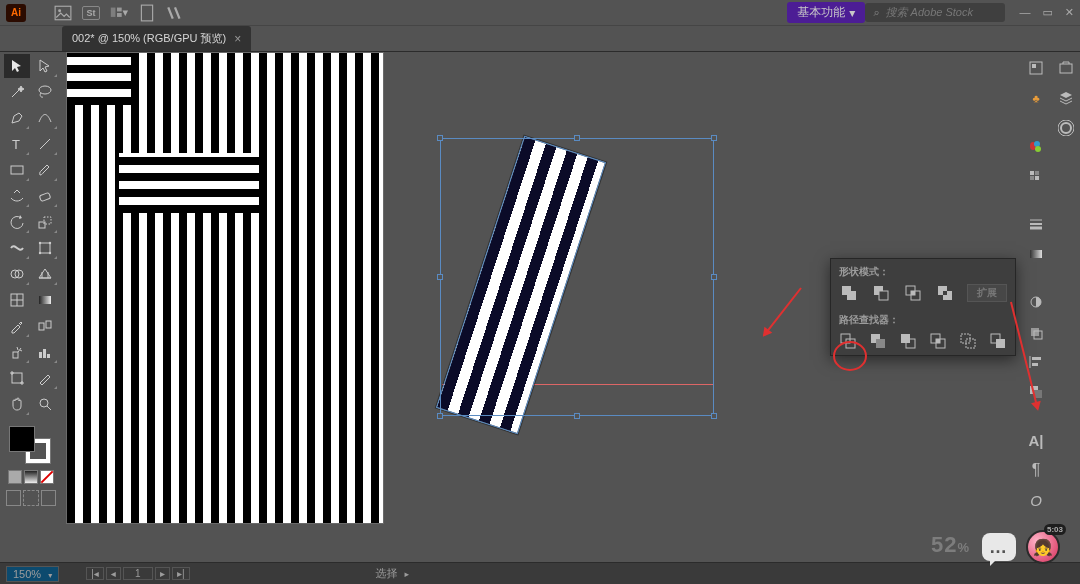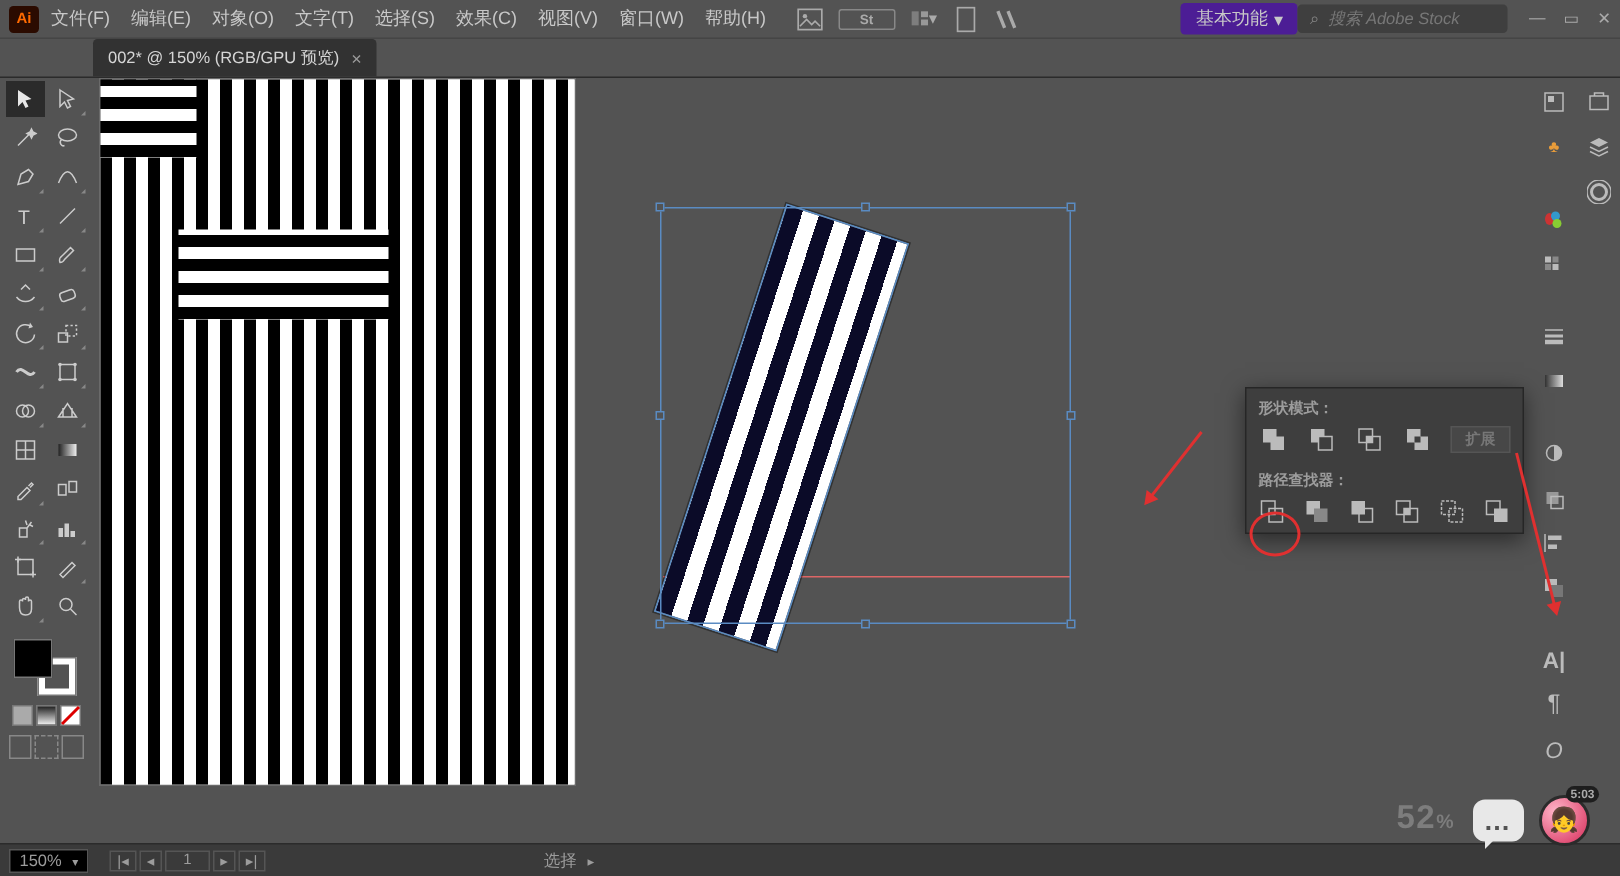--- a/index.html
+++ b/index.html
@@ -79,60 +79,49 @@
   .prow{display:flex;gap:10px;align-items:center;}
   .pf{width:22px;height:20px;display:flex;align-items:center;justify-content:center;border:1px solid transparent;}
   .pf svg{width:18px;height:16px;}
   .pf-expand{margin-left:auto;width:40px;height:18px;border:1px solid #555;background:#474747;color:#777;font-size:10px;display:flex;align-items:center;justify-content:center;}
   .ring{position:absolute;left:70px;top:256px;width:34px;height:30px;border:2px solid #e03030;border-radius:50%;z-index:11;transform:translate(0,0);}
   .panel .ring{left:2px;top:82px;}
   .arrow{position:absolute;width:2px;background:#e03030;transform-origin:top center;z-index:11;}
   .arrow::after{content:"";position:absolute;bottom:-2px;left:-4px;width:0;height:0;border-left:5px solid transparent;border-right:5px solid transparent;border-top:9px solid #e03030;}
   
   .status{position:absolute;left:0;right:0;bottom:0;height:22px;background:#3a3a3a;display:flex;align-items:center;color:var(--text-dim);font-size:11px;padding:0 6px;border-top:1px solid #2b2b2b;}
-  .status .zoom{background:#000000;padding:1px 6px;border:1px solid #555;margin-right:8px;}
+  .status .zoom{background:#0c4a6e;padding:1px 6px;border:1px solid #555;margin-right:21px;}
   .status .nav{display:flex;gap:2px;margin:0 6px;}
   .status .nav span{padding:0 4px;border:1px solid #555;font-size:10px;}
   
   .wm{position:absolute;right:20px;bottom:20px;display:flex;align-items:center;gap:10px;color:#e8e8e8;font-size:22px;font-weight:700;z-index:20;}
   .chatdots{width:34px;height:28px;border-radius:8px;background:#e8e8e8;color:#535353;display:flex;align-items:center;justify-content:center;font-size:18px;letter-spacing:2px;position:relative;}
   .chatdots::after{content:"";position:absolute;bottom:-5px;left:8px;width:0;height:0;border-right:8px solid transparent;border-top:8px solid #e8e8e8;}
   .avatar{width:34px;height:34px;border-radius:50%;background:radial-gradient(circle at 30% 30%,#ffb3c7,#d62e5a);border:2px solid #2b2b2b;display:flex;align-items:center;justify-content:center;font-size:16px;}
   .avatar-wrap{position:relative;}
   .avatar-wrap .badge{position:absolute;top:-6px;right:-6px;background:#1e1e1e;border-radius:8px;font-size:8px;color:#aaa;padding:1px 3px;}
   .pct52{position:absolute;right:110px;bottom:26px;color:#7d7d7d;font-size:22px;font-weight:700;letter-spacing:1px;z-index:3;}
   .pct52 small{font-size:13px;}
 </style>
 </head>
 <body>
 
 <div class="appbar">
   <div class="ai-logo">
       <span>Ai</span>
     </div>
-  <div class="menu">
-    <span>文件(F)</span>
-    <span>编辑(E)</span>
-    <span>对象(O)</span>
-    <span>文字(T)</span>
-    <span>选择(S)</span>
-    <span>效果(C)</span>
-    <span>视图(V)</span>
-    <span>窗口(W)</span>
-    <span>帮助(H)</span>
-  </div>
   <div class="bar-icons">
     <div class="bicon">
         <svg viewBox="0 0 16 16">
           <rect x="1" y="2" width="14" height="12" fill="none" stroke="currentColor"></rect>
           <circle cx="5" cy="6" r="1.3" fill="currentColor"></circle>
           <path d="M2 12l4-4 3 3 2-2 3 3" fill="none" stroke="currentColor"></path>
         </svg>
       </div>
-    <div class="bicon" style="border:1px solid #888;border-radius:2px;font-size:9px;font-weight:700;width:38px;height:14px;">St</div>
+    <div class="bicon" style="border:1px solid #888;border-radius:2px;font-size:9px;font-weight:700;width:18px;height:14px;">St</div>
     <div class="bicon"><svg viewBox="0 0 16 16">
           <rect x="1" y="2" width="6" height="12" fill="currentColor" opacity=".5"></rect>
           <rect x="9" y="2" width="6" height="5" fill="currentColor" opacity=".8"></rect>
           <rect x="9" y="9" width="6" height="5" fill="currentColor" opacity=".8"></rect>
         </svg>▾</div>
     <div class="bicon">
         <svg viewBox="0 0 16 16">
           <rect x="3" y="1" width="10" height="14" fill="none" stroke="currentColor"></rect>
         </svg>
       </div>

